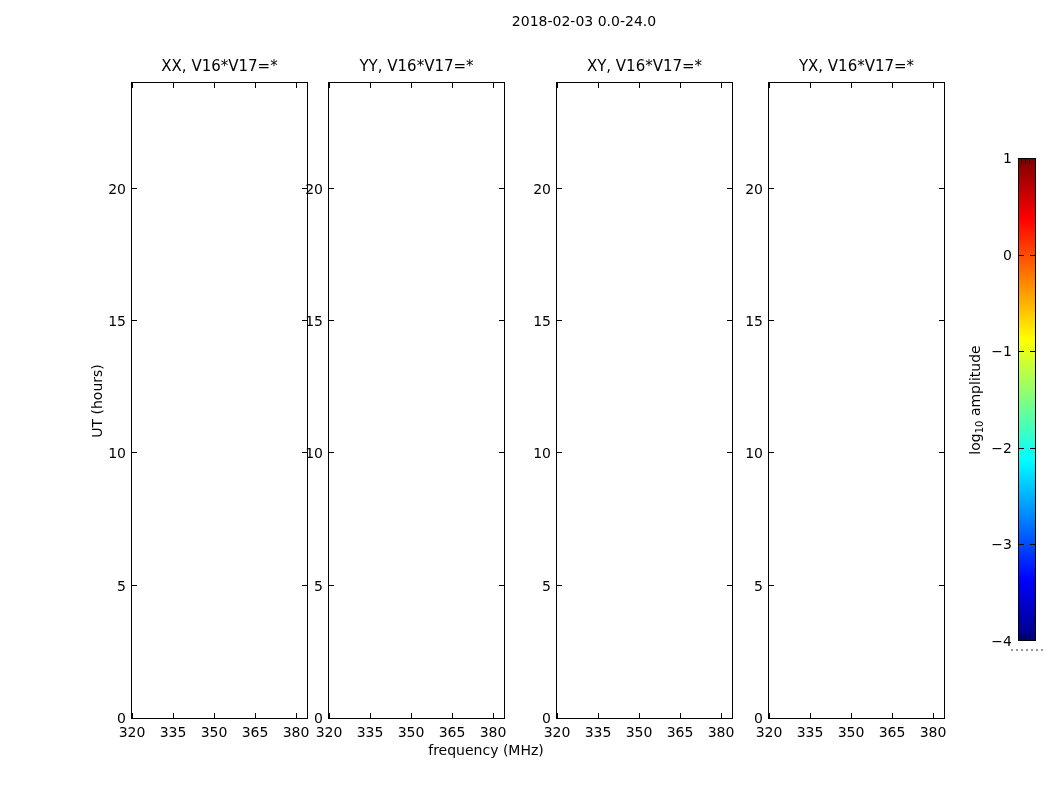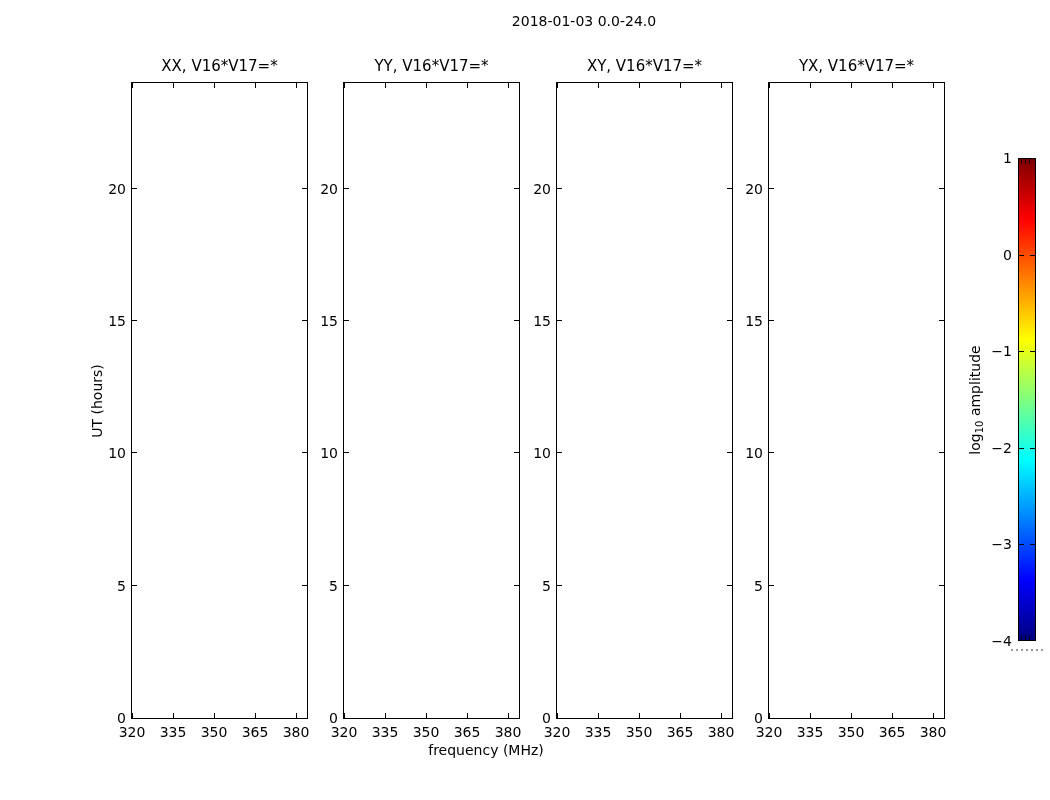--- a/index.html
+++ b/index.html
@@ -13,21 +13,21 @@
   }
   #figure { position: absolute; inset: 0; }
 
   .fig-title {
     position: absolute; top: 13px; left: 584px;
     transform: translateX(-50%);
     font-size: 14px; white-space: nowrap;
   }
 
   .panel { position: absolute; top: 82px; width: 177px; height: 637px; }
-  .p0 { left: 131px; } .p1 { left: 343px; } .p2 { left: 556px; } .p3 { left: 768px; }
+  .p0 { left: 131px; } .p1 { left: 328px; } .p2 { left: 556px; } .p3 { left: 768px; }
 
   .panel-title {
     position: absolute; top: -25px; left: 0; width: 100%;
     text-align: center; font-size: 15px; white-space: nowrap;
   }
   .plot-area {
     position: absolute; inset: 0;
     border: 1px solid #000; background: #fff;
   }
 
@@ -74,21 +74,21 @@
   .cb-dots {
     position: absolute; left: 1011px; top: 649px; width: 34px; height: 2px;
     background: repeating-linear-gradient(to right, #999 0 2px, transparent 2px 5px);
   }
 </style>
 </head>
 <body>
 
 <div id="figure">
 
-  <div class="fig-title">2018-01-03 0.0-24.0</div>
+  <div class="fig-title">2018-02-03 0.0-24.0</div>
 
   <div class="panel p0">
     <div class="panel-title">XX, V16*V17=*</div>
     <div class="plot-area">
         <div class="tick xt top" style="left: 0%;"></div>
         <div class="tick xt bot" style="left: 0%;"></div>
         <div class="tick-label xtl" style="left: 0%;">320</div>
         <div class="tick xt top" style="left: 23.438%;"></div>
         <div class="tick xt bot" style="left: 23.438%;"></div>
         <div class="tick-label xtl" style="left: 23.438%;">335</div>

